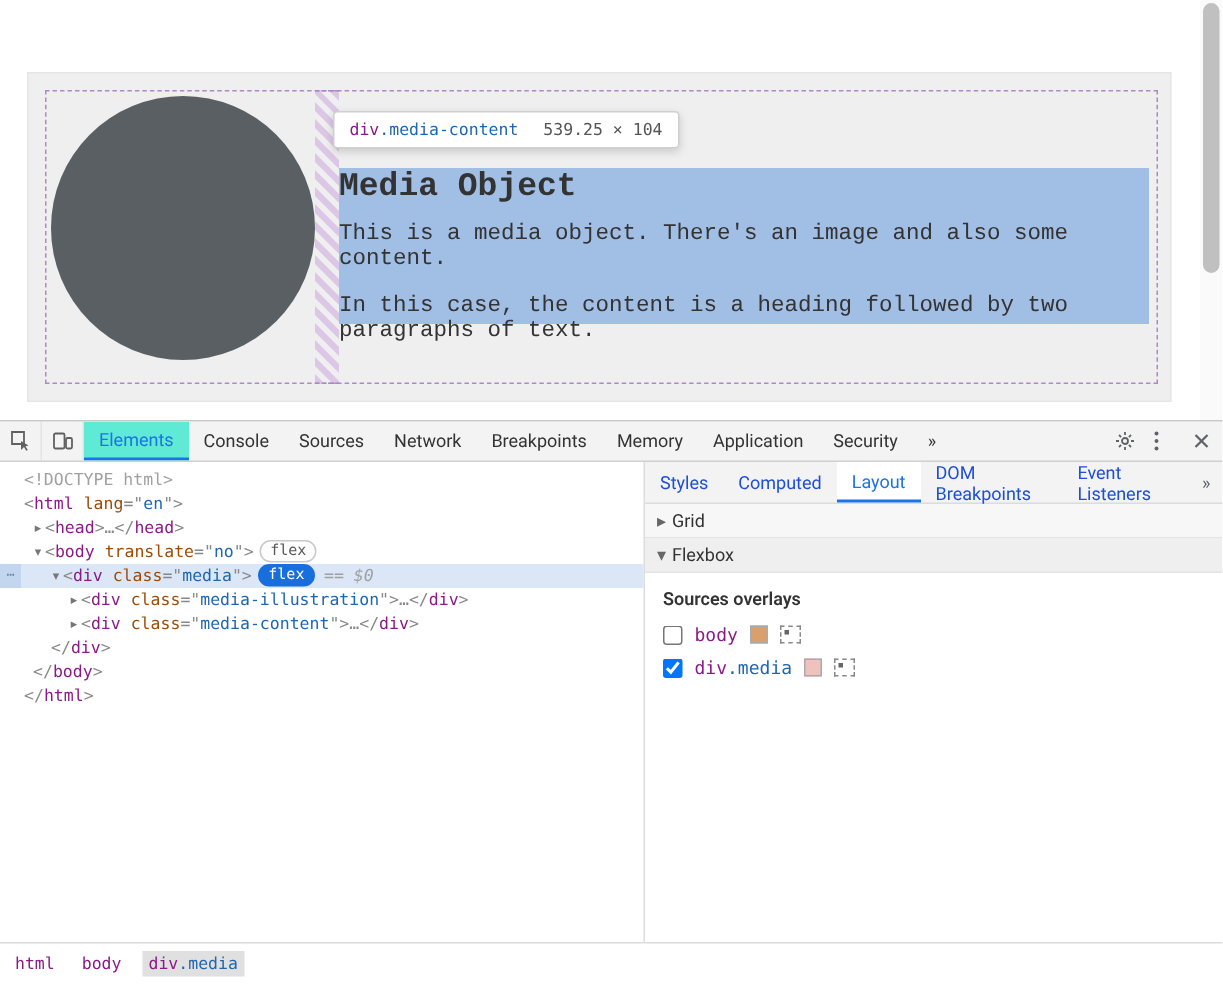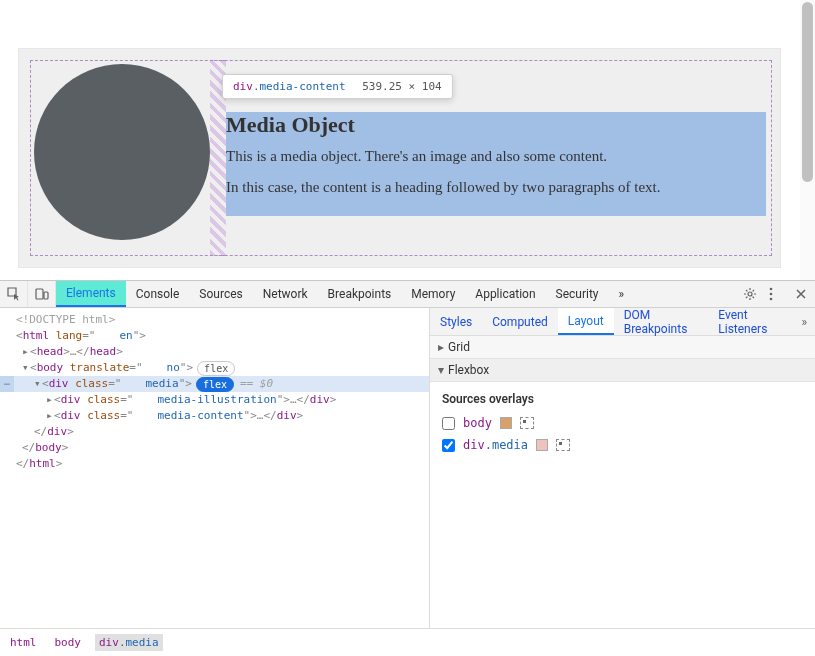--- a/index.html
+++ b/index.html
@@ -81,21 +81,21 @@
     height: 104px;
     background: rgba(96,150,220,0.55);
     pointer-events: none;
   }
   .media-content-text {
     position: absolute;
     left: 226px; top: 112px;
     width: 544px;
     height: 104px;
     color: #4a4a4a;
-    font-family: Liberation Serif, serif;
+    font-family: Liberation Mono, monospace;
   }
   .media-content-text h2 {
     font-size: 22px;
     font-weight: 700;
     color: #333;
     margin-bottom: 10px;
   }
   .media-content-text p {
     font-size: 15px;
     color: #333;
@@ -182,21 +182,21 @@
     position: absolute; left: 0; top: 0; bottom: 0; width: 14px;
     background: #c2d6ef; color: #6b84a8; text-align: center; font-size: 9px; line-height: 16px;
   }
   .ind1 { padding-left: 22px; }
   .ind2 { padding-left: 34px; }
   .ind3 { padding-left: 46px; }
   .caret { display:inline-block; width:8px; color:#777; }
   .punct { color: #888; }
   .tag { color: #8b1a89; }
   .attr { color: #9b4c0a; }
-  .str { color: #1f66b0; margin-left: 24px; }
+  .str { color: #1f66b0; }
   .doctype { color: #a0a0a0; }
   .flex-badge {
     display: inline-block;
     background: #fdfdfd;
     border: 1px solid #c9c9c9;
     border-radius: 8px;
     color: #585858;
     font-size: 10px;
     padding: 0 6px;
     line-height: 13px;

